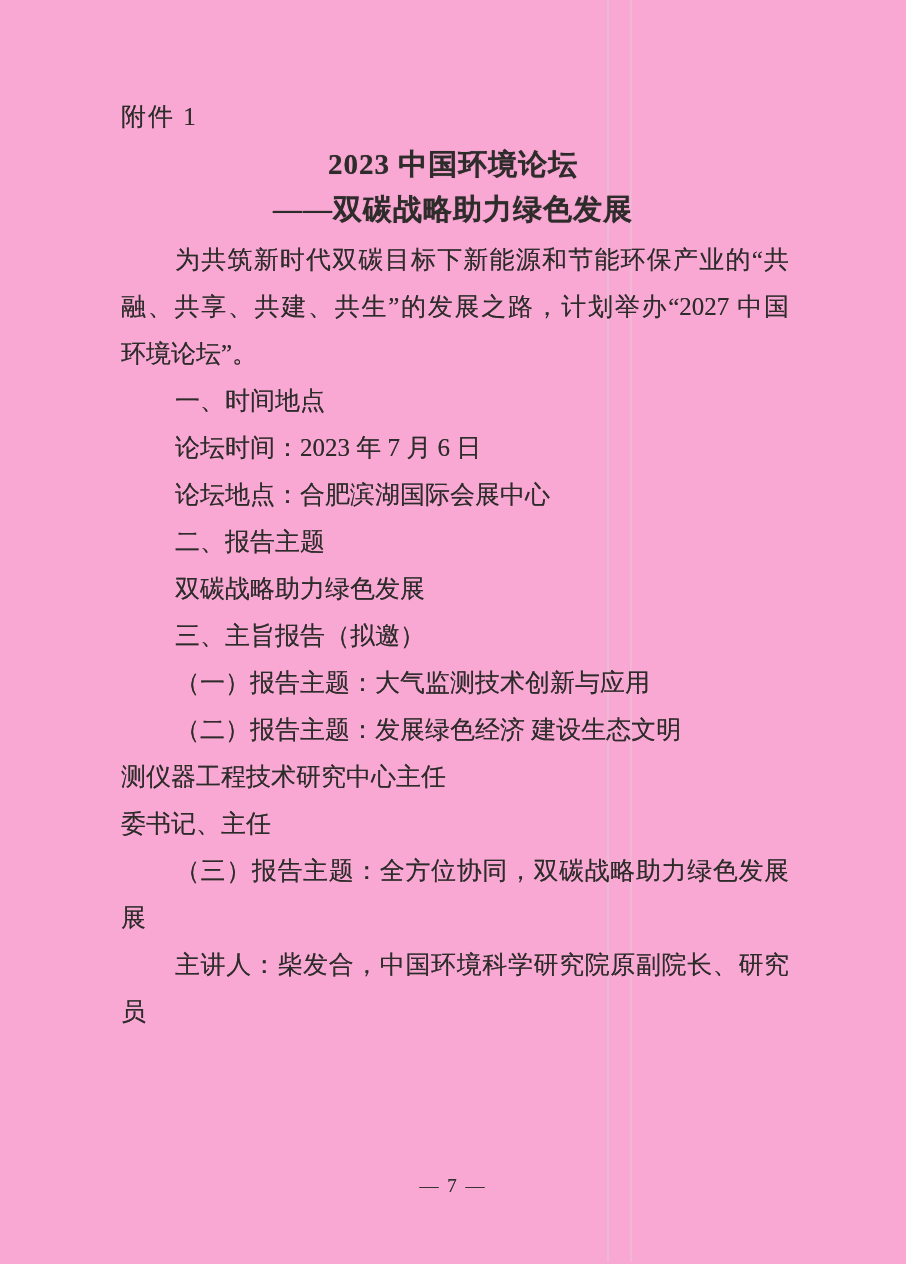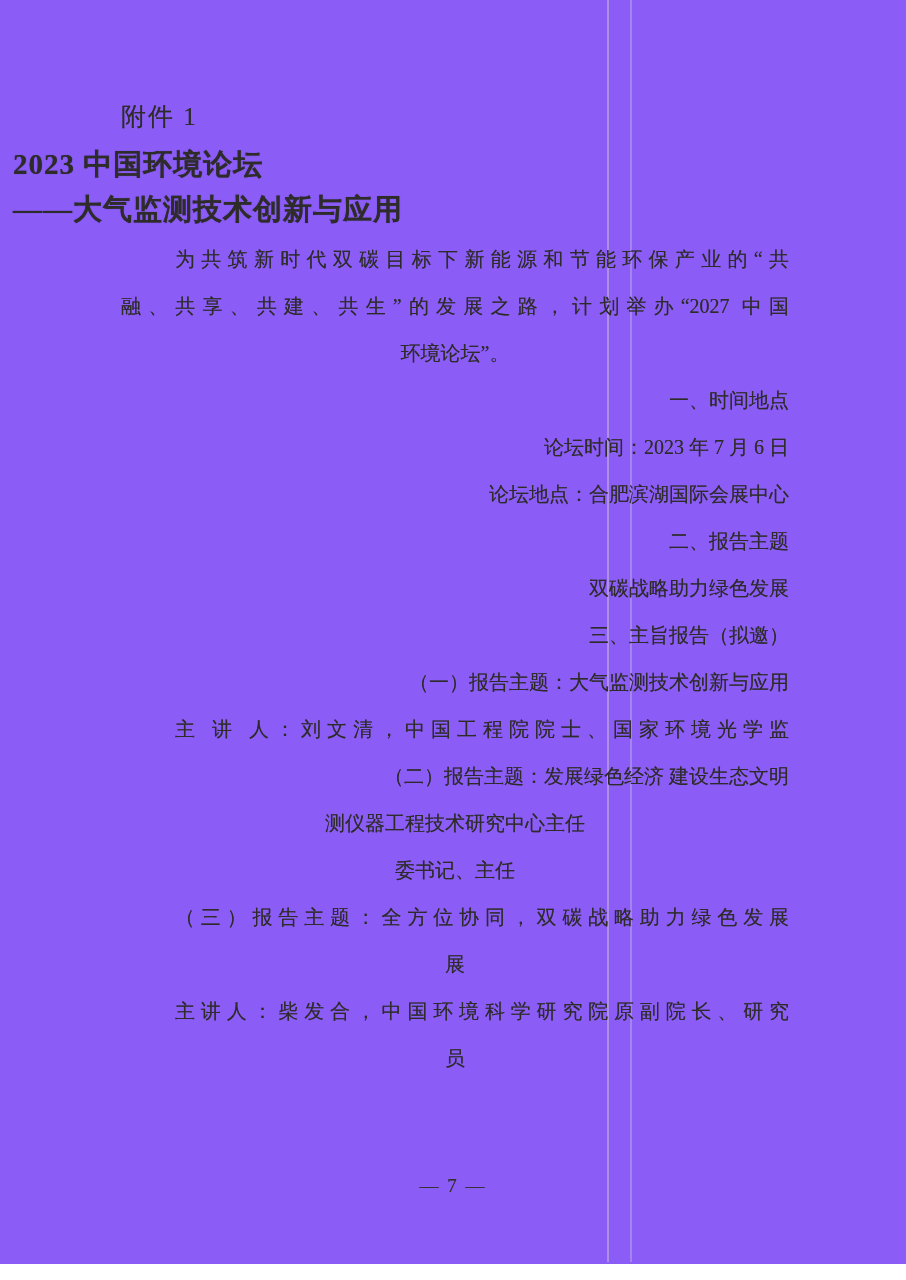--- a/index.html
+++ b/index.html
@@ -3,49 +3,49 @@
 <meta charset="utf-8">
 <style>
   html,body{margin:0;padding:0;}
   body{
     width:906px;height:1280px;overflow:hidden;position:relative;
     background:#f3f2f0;
     font-family:"Liberation Serif","DejaVu Serif",serif;
   }
   .page{
     position:absolute;left:0;top:0;width:906px;height:1280px;
-    background:#8b5cf6;
+    background:#f9a8d4;
     color:#2d2c2a;
   }
   
   .artifact{position:absolute;top:0;height:1262px;pointer-events:none;}
   .artifact.a1{left:607px;width:2px;background:rgba(218,210,210,0.45);}
   .artifact.a2{left:630px;width:2px;background:rgba(224,218,218,0.32);}
   .bottom-strip{position:absolute;left:0;bottom:0;width:906px;height:16px;background:#ffffff;}
 
   .attachment{
     position:absolute;left:121px;top:99px;
     font-size:25px;line-height:36px;letter-spacing:2px;
     text-shadow:0 0 .6px rgba(45,44,42,.65);
   }
   .title-block{
     position:absolute;left:13px;top:142px;width:880px;
-    text-align:left;font-weight:700;
+    text-align:center;font-weight:700;
     text-shadow:0 0 .7px rgba(35,34,32,.7);
   }
   .title-line{font-size:29px;line-height:45px;letter-spacing:1px;}
 
   .body-lines{
     position:absolute;left:121px;top:236px;width:668px;
-    font-size:20px;
+    font-size:25px;
     text-shadow:0 0 .6px rgba(45,44,42,.6);
   }
   .line{min-height:47px;line-height:47px;white-space:nowrap;}
-  .line.left{text-align:center;}
-  .line.indent{padding-left:54px;text-align:right;}
+  .line.left{text-align:left;}
+  .line.indent{padding-left:54px;}
   .line.justify{white-space:normal;text-align:justify;text-align-last:justify;}
   .line.indent-justify{white-space:normal;padding-left:54px;text-align:justify;text-align-last:justify;}
 
   .page-number{
     position:absolute;left:0;top:1174px;width:906px;
     text-align:center;font-size:19px;line-height:24px;
     letter-spacing:2px;color:#33322f;
     text-shadow:0 0 .5px rgba(45,44,42,.6);
   }
 </style>
@@ -54,35 +54,34 @@
 
 <div class="page">
 
   <div class="artifact a1"></div>
   <div class="artifact a2"></div>
 
   <div class="attachment">附件 1</div>
 
   <div class="title-block">
     <div class="title-line">2023 中国环境论坛</div>
-    <div class="title-line">——大气监测技术创新与应用</div>
+    <div class="title-line">——双碳战略助力绿色发展</div>
   </div>
 
   <div class="body-lines">
       <div class="line indent-justify">为共筑新时代双碳目标下新能源和节能环保产业的“共</div>
       <div class="line justify">融、共享、共建、共生”的发展之路，计划举办“2027 中国</div>
       <div class="line left">环境论坛”。</div>
       <div class="line indent">一、时间地点</div>
       <div class="line indent">论坛时间：2023 年 7 月 6 日</div>
       <div class="line indent">论坛地点：合肥滨湖国际会展中心</div>
       <div class="line indent">二、报告主题</div>
       <div class="line indent">双碳战略助力绿色发展</div>
       <div class="line indent">三、主旨报告（拟邀）</div>
       <div class="line indent">（一）报告主题：大气监测技术创新与应用</div>
-      <div class="line indent-justify">主 讲 人：刘文清，中国工程院院士、国家环境光学监</div>
       <div class="line indent">（二）报告主题：发展绿色经济 建设生态文明</div>
       <div class="line left">测仪器工程技术研究中心主任</div>
       <div class="line left">委书记、主任</div>
       <div class="line indent-justify">（三）报告主题：全方位协同，双碳战略助力绿色发展</div>
       <div class="line left">展</div>
       <div class="line indent-justify">主讲人：柴发合，中国环境科学研究院原副院长、研究</div>
       <div class="line left">员</div>
     </div>
 
   <div class="page-number">— 7 —</div>

